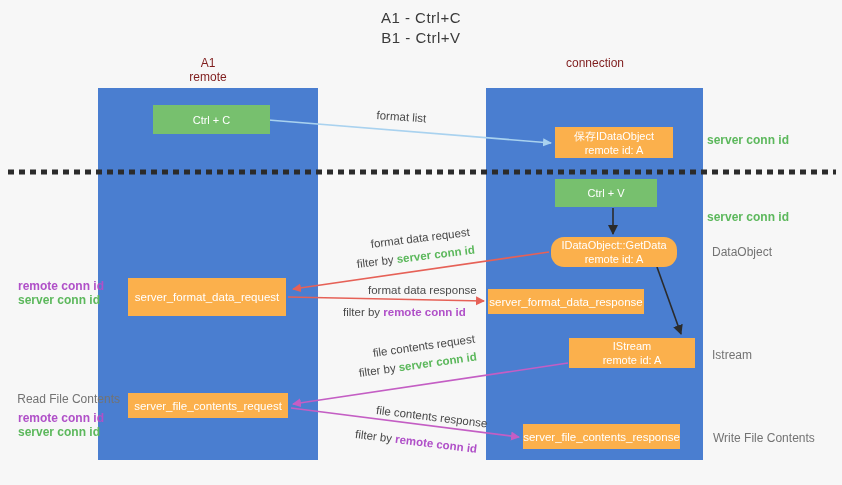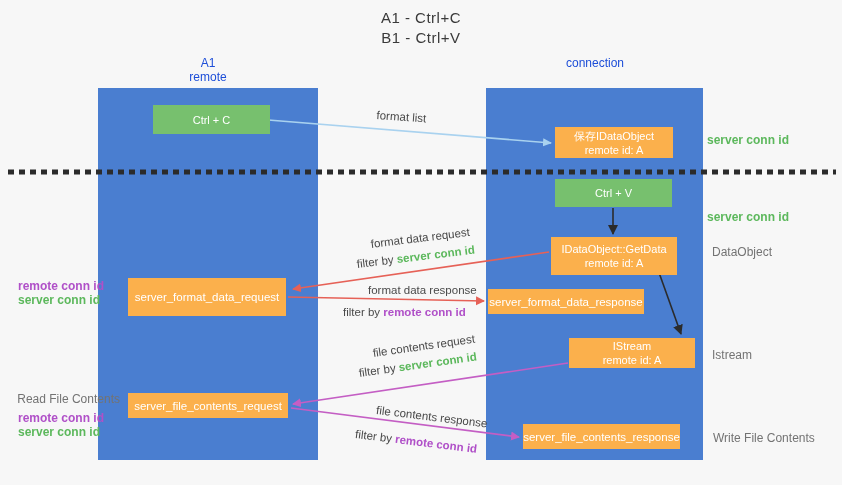--- a/index.html
+++ b/index.html
@@ -13,21 +13,21 @@
     background:var(--bg);
     overflow:hidden;
   }
   .title{
     position:absolute;left:0;right:0;top:8px;
     display:flex;flex-direction:column;align-items:center;
     color:#3a3a3a;font-size:15px;line-height:20px;letter-spacing:.5px;
   }
   .col-header{
     position:absolute;top:56px;width:160px;
-    text-align:center;color:#1d4ed8;font-size:12px;line-height:14px;
+    text-align:center;color:#7f1d1d;font-size:12px;line-height:14px;
   }
   .panel{
     position:absolute;top:88px;height:372px;
     background:var(--panel-blue);z-index:1;
   }
   .panel.left{left:98px;width:220px;}
   .panel.right{left:486px;width:217px;}
   svg.arrows{position:absolute;left:0;top:0;z-index:2;}
   .box{
     position:absolute;z-index:3;
@@ -107,25 +107,25 @@
 
   <div class="box green" style="left:153px;top:105px;width:117px;height:29px;">
     <span>Ctrl + C</span>
   </div>
 
   <div class="box orange" style="left:555px;top:127px;width:118px;height:31px;">
     <span class="l2">保存IDataObject</span>
     <span class="l2">remote id: A</span>
   </div>
 
-  <div class="box green" style="left:555px;top:179px;width:117px;height:28px;">
+  <div class="box green" style="left:555px;top:179px;width:102px;height:28px;">
     <span>Ctrl + V</span>
   </div>
 
-  <div class="box orange" style="left:551px;top:237px;width:126px;height:38px;">
+  <div class="box orange" style="left:551px;top:237px;width:126px;height:30px;border-radius:13px;">
     <span class="l2">IDataObject::GetData</span>
     <span class="l2">remote id: A</span>
   </div>
 
   <div class="box orange" style="left:128px;top:278px;width:158px;height:38px;align-items:center;">
     <span>server_format_data_request</span>
   </div>
 
   <div class="box orange" style="left:488px;top:289px;width:156px;height:25px;">
     <span>server_format_data_response</span>

